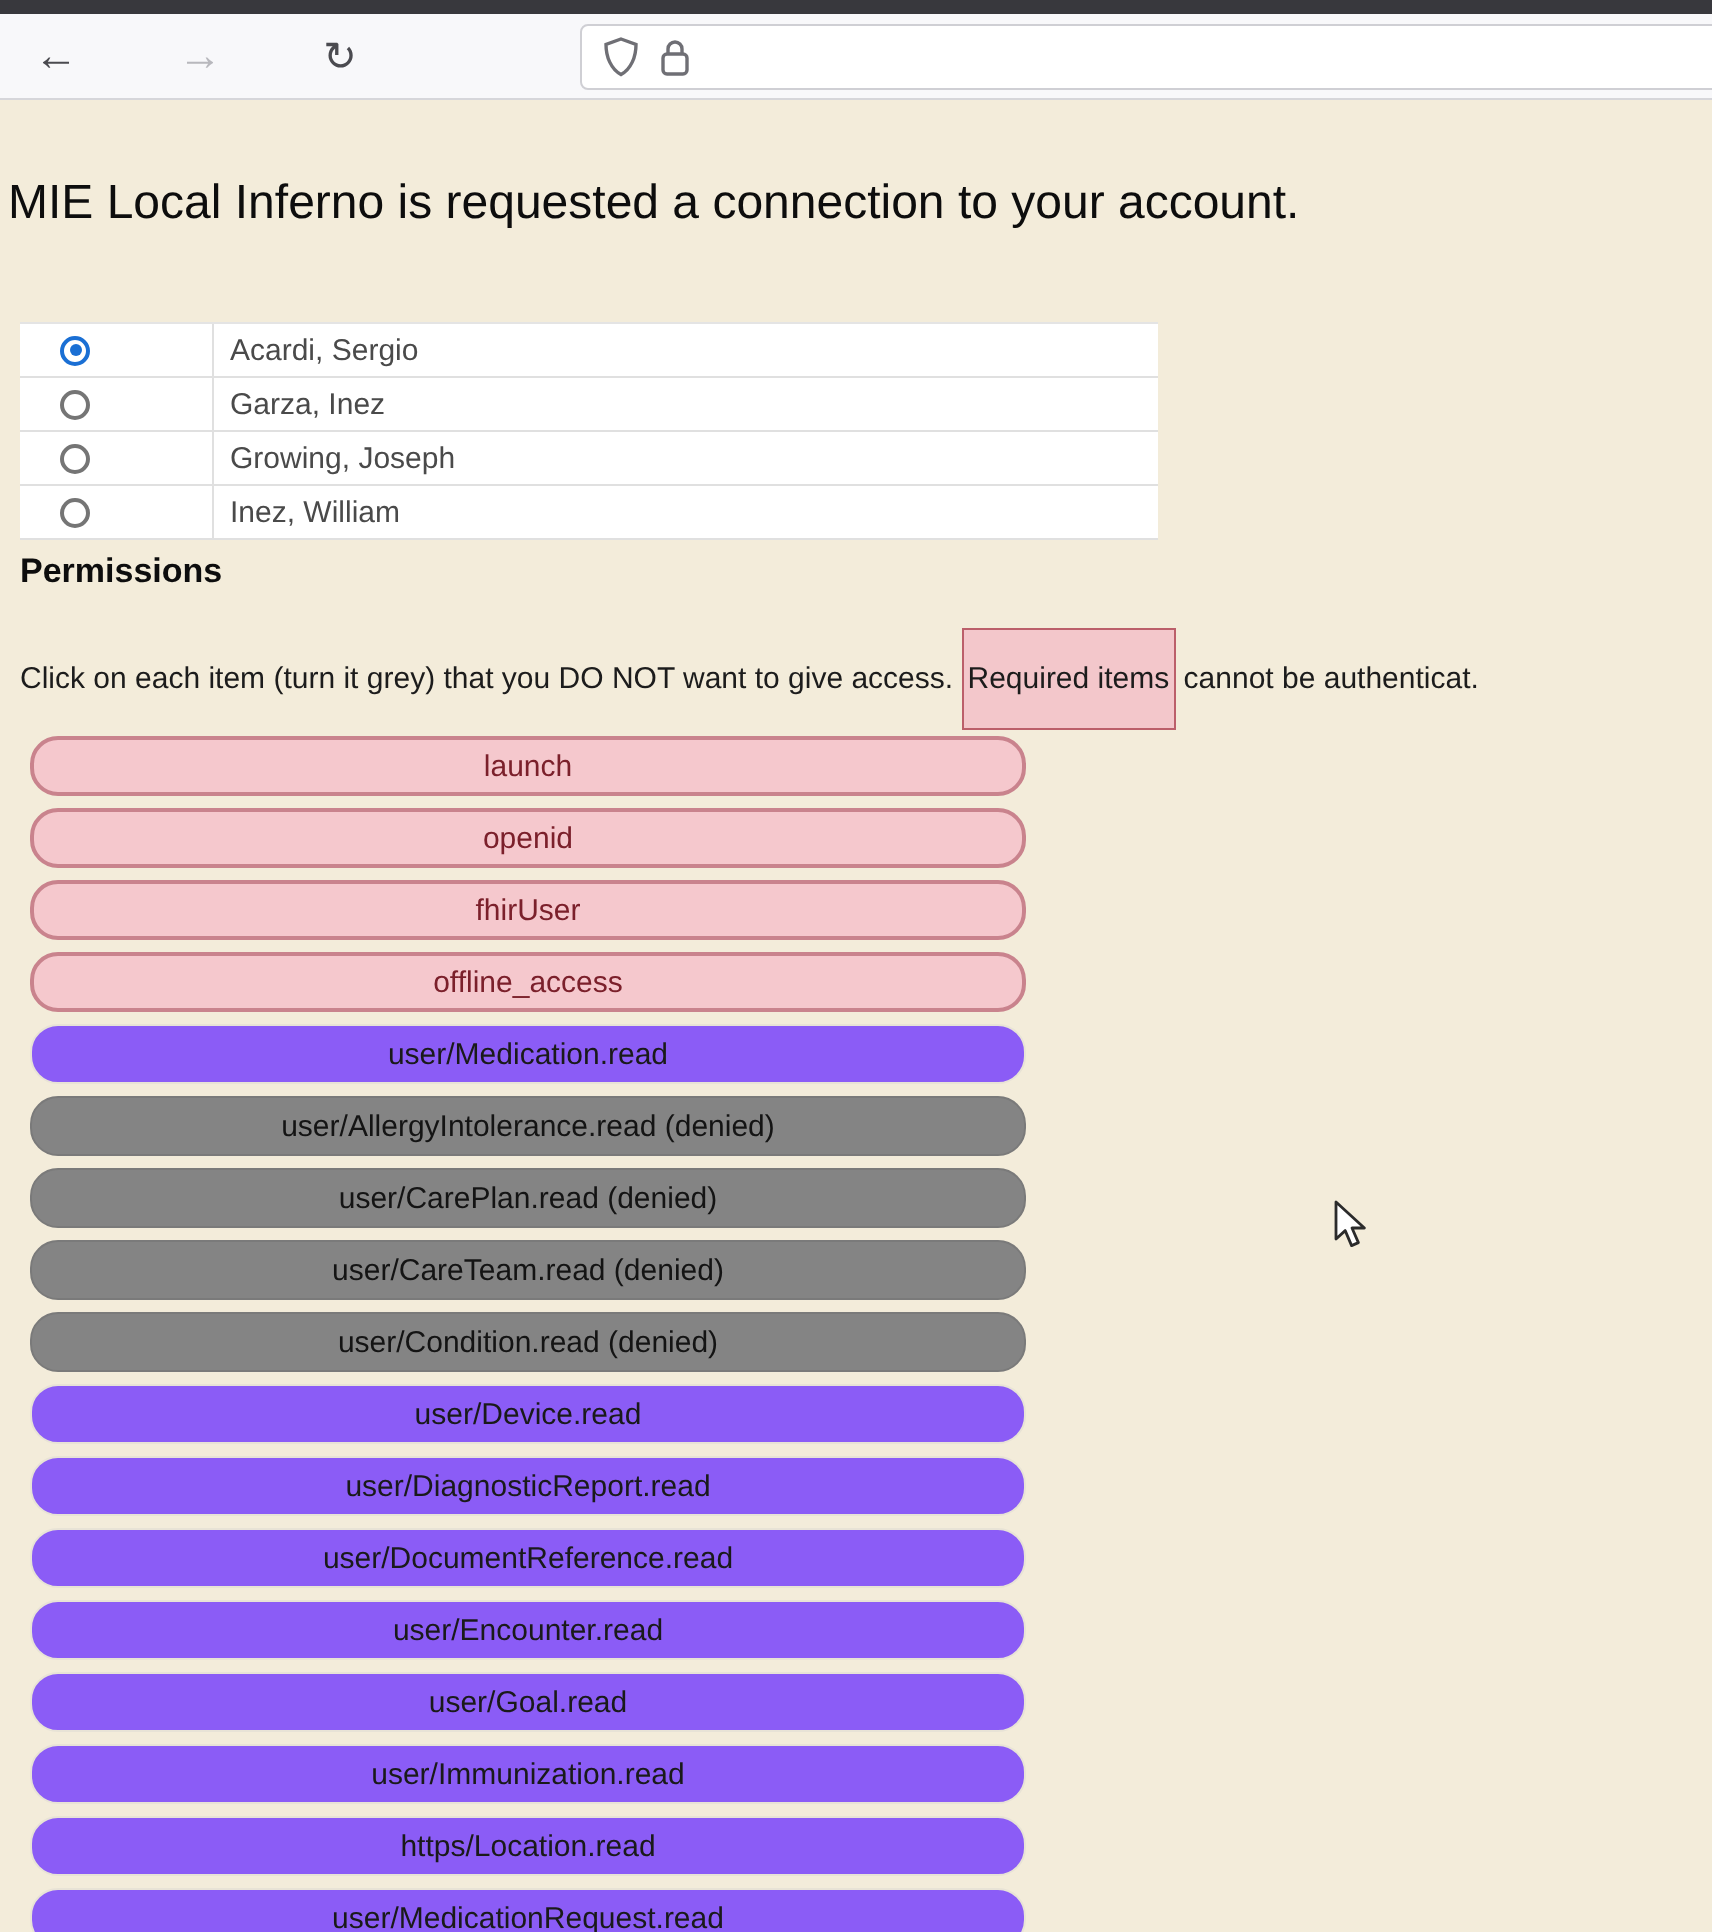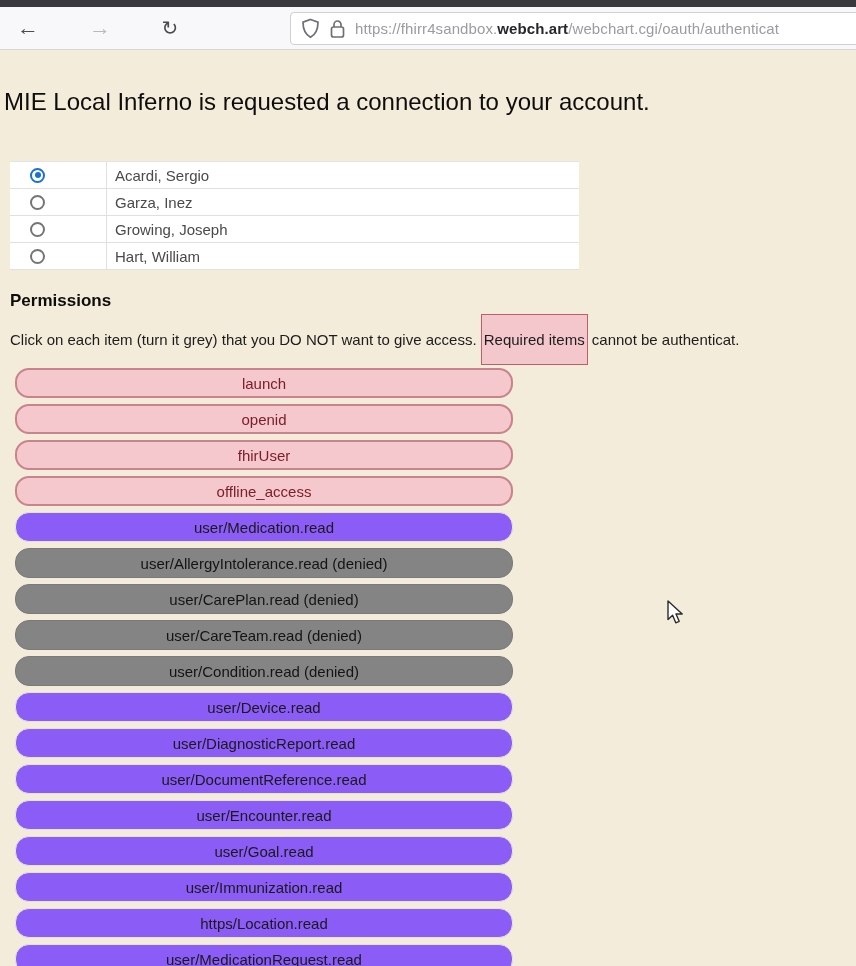--- a/index.html
+++ b/index.html
@@ -50,21 +50,21 @@
     width:15px; height:15px; border-radius:50%;
     border:2px solid #757575; background:#fff; position:relative; display:inline-block;
   }
   .radio.selected { border-color:#1a6fd4; }
   .radio.selected::after {
     content:""; position:absolute; left:2.5px; top:2.5px; width:6px; height:6px;
     border-radius:50%; background:#1a6fd4;
   }
 
   .perm-heading {
-    position:absolute; left:10px; top:291px;
+    position:absolute; left:10px; top:276px;
     font-size:17px; font-weight:bold; color:#0d0d0d;
   }
   .instruction {
     position:absolute; left:10px; top:331px; width:840px;
     font-size:15px; color:#1c1c1c;
   }
   .req-highlight {
     background:#f3c7cb; border:1px solid #bb5f6a; padding:16px 2px; color:#1c1c1c;
   }
 
@@ -96,21 +96,20 @@
     <svg width="19" height="21" viewBox="0 0 19 21">
         <path d="M9.5 1.5 L17 4.2 C17 10.5 14.5 16.5 9.5 19.3 C4.5 16.5 2 10.5 2 4.2 Z" fill="none" stroke="#6f6f75" stroke-width="1.7"></path>
       </svg>
   </span>
   <span class="chip-icon">
     <svg width="15" height="20" viewBox="0 0 15 20">
         <rect x="1.5" y="8" width="12" height="10" rx="2" fill="none" stroke="#6f6f75" stroke-width="1.7"></rect>
         <path d="M4 8 V5.5 a3.5 3.5 0 0 1 7 0 V8" fill="none" stroke="#6f6f75" stroke-width="1.7"></path>
       </svg>
   </span>
-  <span class="url-text"><span>https://fhirr4sandbox.</span><b>webch.art</b><span>/webchart.cgi/oauth/authenticat</span></span>
 </div>
 
 <h1 class="page-title">MIE Local Inferno is requested a connection to your account.</h1>
 
 <div class="patient-table">
   <div class="prow">
     <span class="rcell">
         <span class="radio selected"></span>
       </span>
     <span class="ncell">Acardi, Sergio</span>
@@ -124,21 +123,21 @@
   <div class="prow">
     <span class="rcell">
         <span class="radio"></span>
       </span>
     <span class="ncell">Growing, Joseph</span>
   </div>
   <div class="prow">
     <span class="rcell">
         <span class="radio"></span>
       </span>
-    <span class="ncell">Hart, William</span>
+    <span class="ncell">Inez, William</span>
   </div>
 </div>
 
 <div class="perm-heading">Permissions</div>
 
 <div class="instruction"><span>Click on each item (turn it grey) that you DO NOT want to give access. </span><span class="req-highlight">Required items</span><span> cannot be authenticat.</span></div>
 
 <div class="scope-list">
   <div class="scope required">launch</div>
   <div class="scope required">openid</div>

